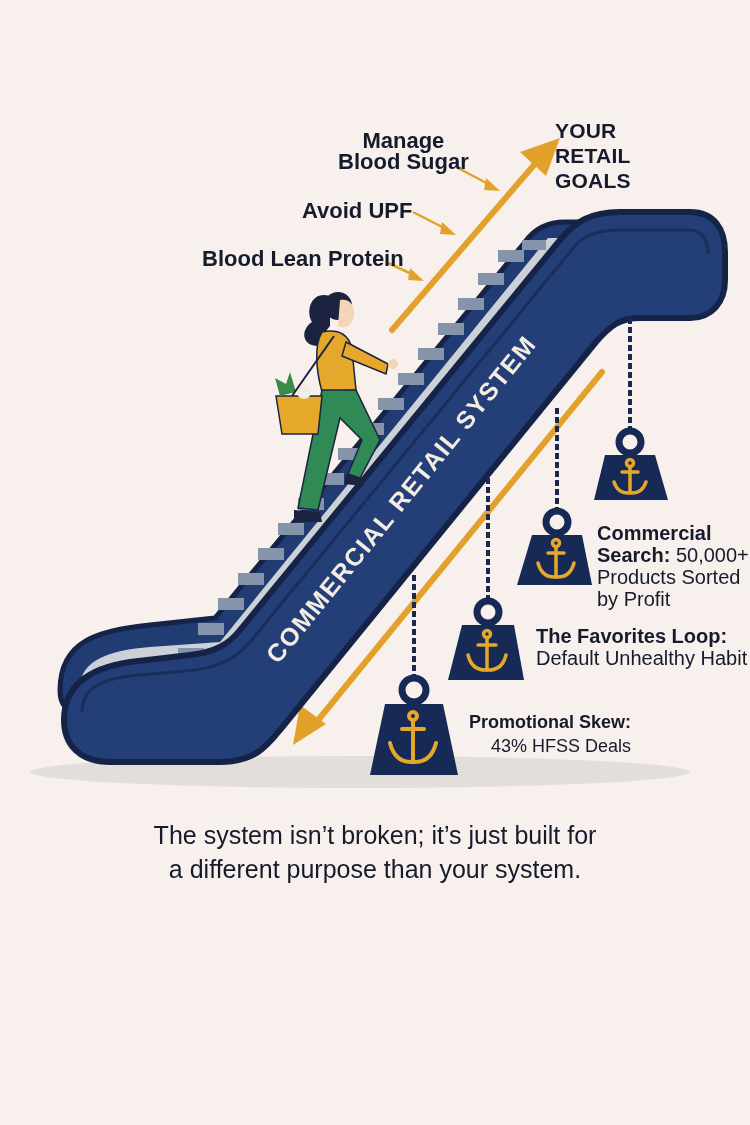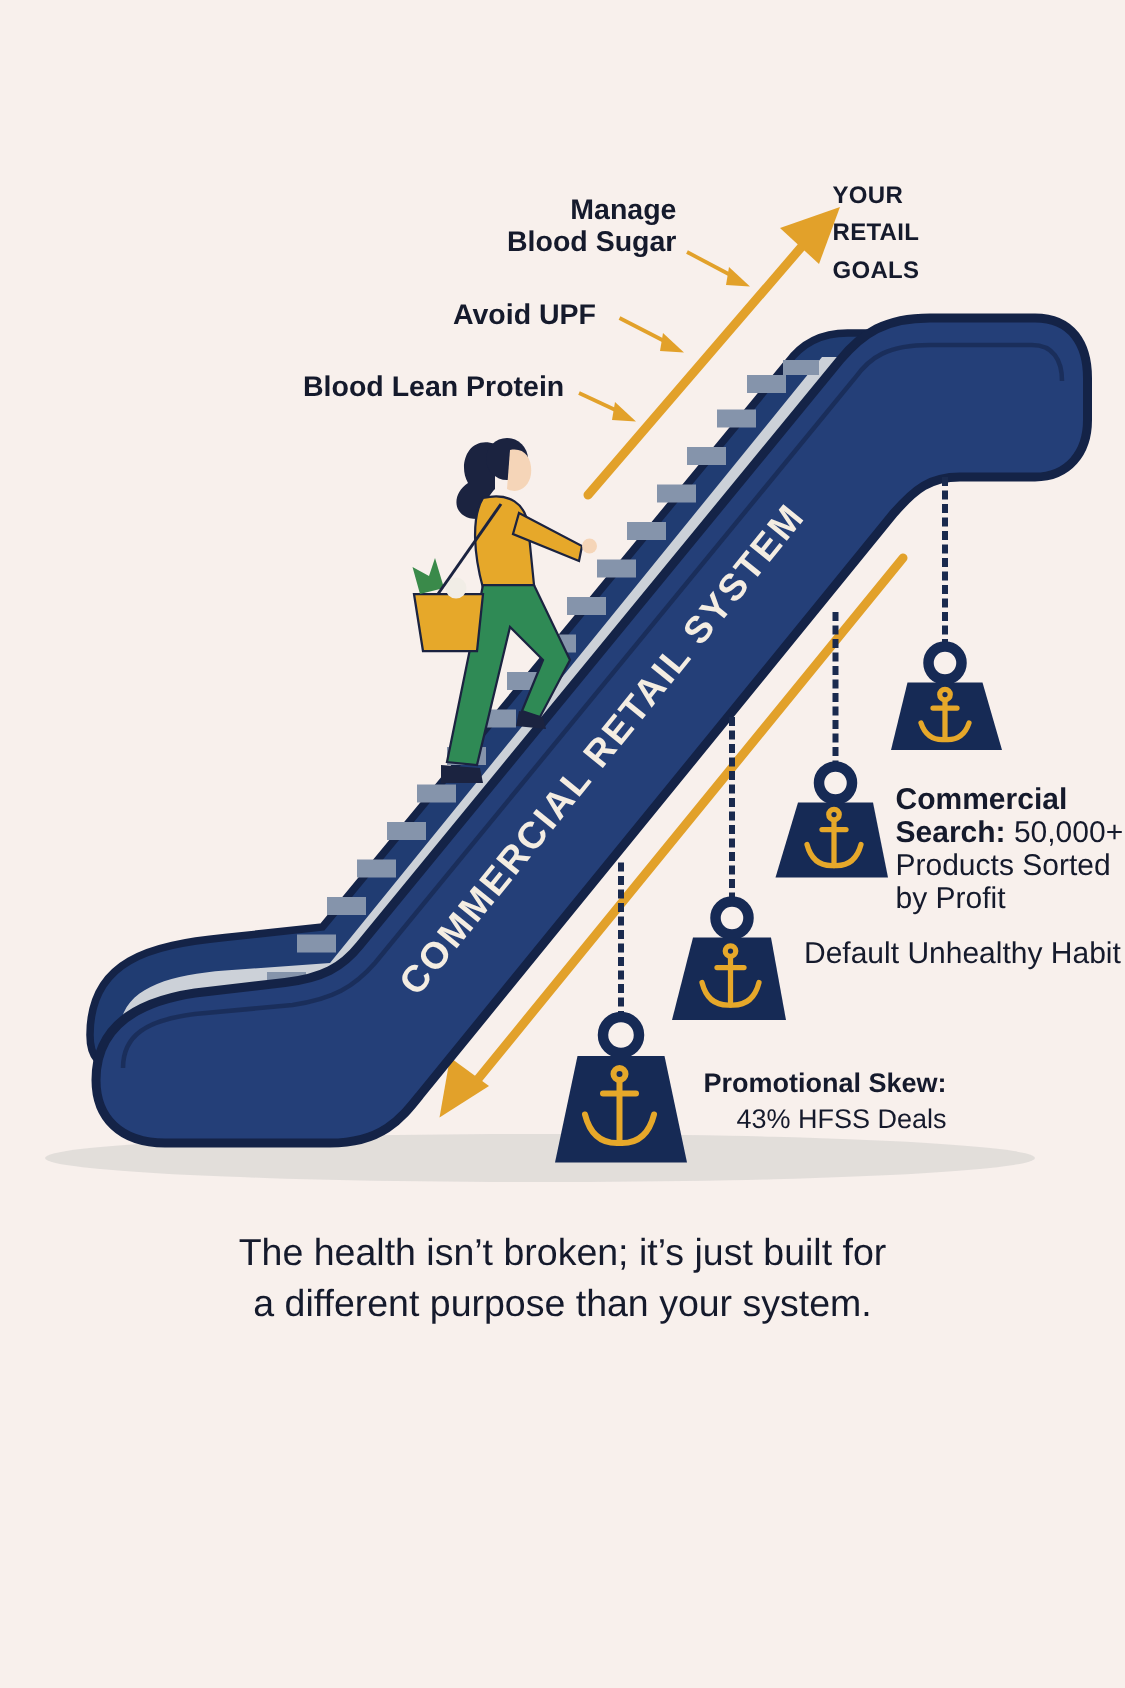--- a/index.html
+++ b/index.html
@@ -5,22 +5,22 @@
   html, body { margin: 0; padding: 0; }
   body {
     width: 750px; height: 1125px; overflow: hidden;
     background: #f8f0ec;
     font-family: "Liberation Sans", "DejaVu Sans", sans-serif;
     color: #151a2c;
     position: relative;
   }
   .canvas { position: absolute; left: 0; top: 0; width: 750px; height: 1125px; }
   .lbl { position: absolute; font-weight: 700; color: #151a2c; white-space: nowrap; }
-  .goal-lbl { font-size: 19px; line-height: 21px; text-align: right; }
-  .goals-title { position: absolute; left: 555px; top: 118px; font-size: 16px; line-height: 25px; font-weight: 800; letter-spacing: 0.2px; }
+  .goal-lbl { font-size: 22px; line-height: 21px; text-align: center; }
+  .goals-title { position: absolute; left: 555px; top: 118px; font-size: 21px; line-height: 25px; font-weight: 800; letter-spacing: 0.2px; }
   .weight-lbl { position: absolute; font-size: 20px; line-height: 22px; white-space: nowrap; }
   .weight-lbl .bold { font-weight: 700; }
   .weight-lbl .reg { font-weight: 400; }
   .footer {
     position: absolute; left: 0; width: 750px; top: 818px;
     text-align: center; font-size: 25px; line-height: 34px; font-weight: 500; color: #151a2c;
   }
 </style>
 </head>
 <body>
@@ -167,23 +167,24 @@
   <div>GOALS</div>
 </div>
 
 <div class="weight-lbl" style="left:597px; top:522px;">
   <div class="bold">Commercial</div>
   <div><span class="bold">Search:</span><span class="reg"> 50,000+</span></div>
   <div class="reg">Products Sorted</div>
   <div class="reg">by Profit</div>
 </div>
 <div class="weight-lbl" style="left:536px; top:625px;">
+  <div class="bold">The Favorites Loop:</div>
   <div class="reg">Default Unhealthy Habit</div>
 </div>
 <div class="weight-lbl" style="left:469px; top:710px; font-size:18px; line-height:24px;text-align:right;">
   <div class="bold">Promotional Skew:</div>
   <div class="reg">43% HFSS Deals</div>
 </div>
 
 <div class="footer">
-  <div>The health isn’t broken; it’s just built for</div>
+  <div>The system isn’t broken; it’s just built for</div>
   <div>a different purpose than your system.</div>
 </div>
 
 </body></html>

